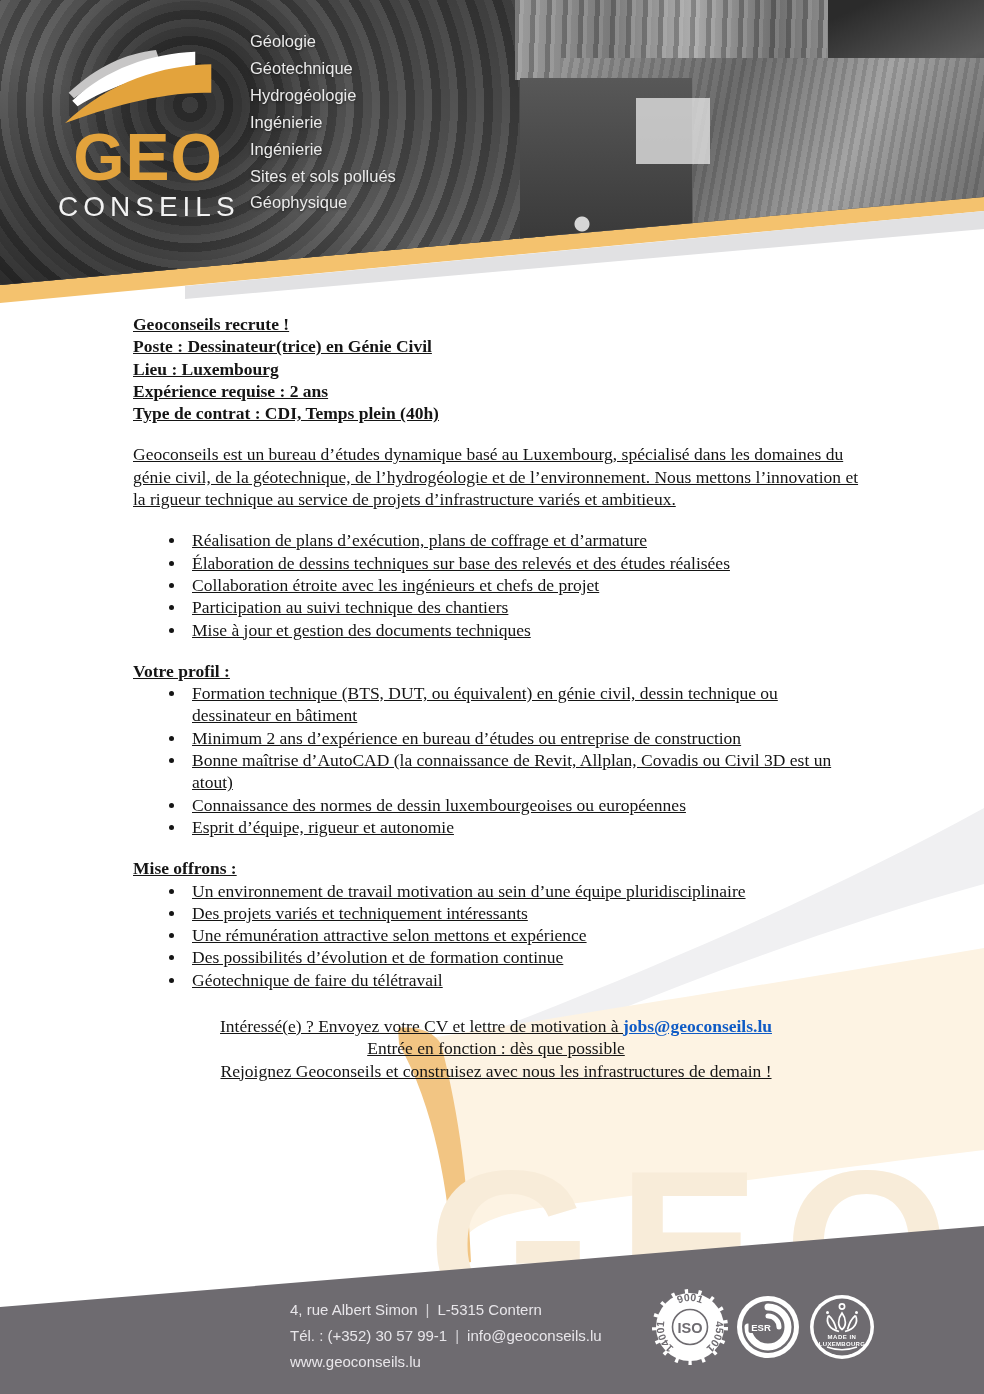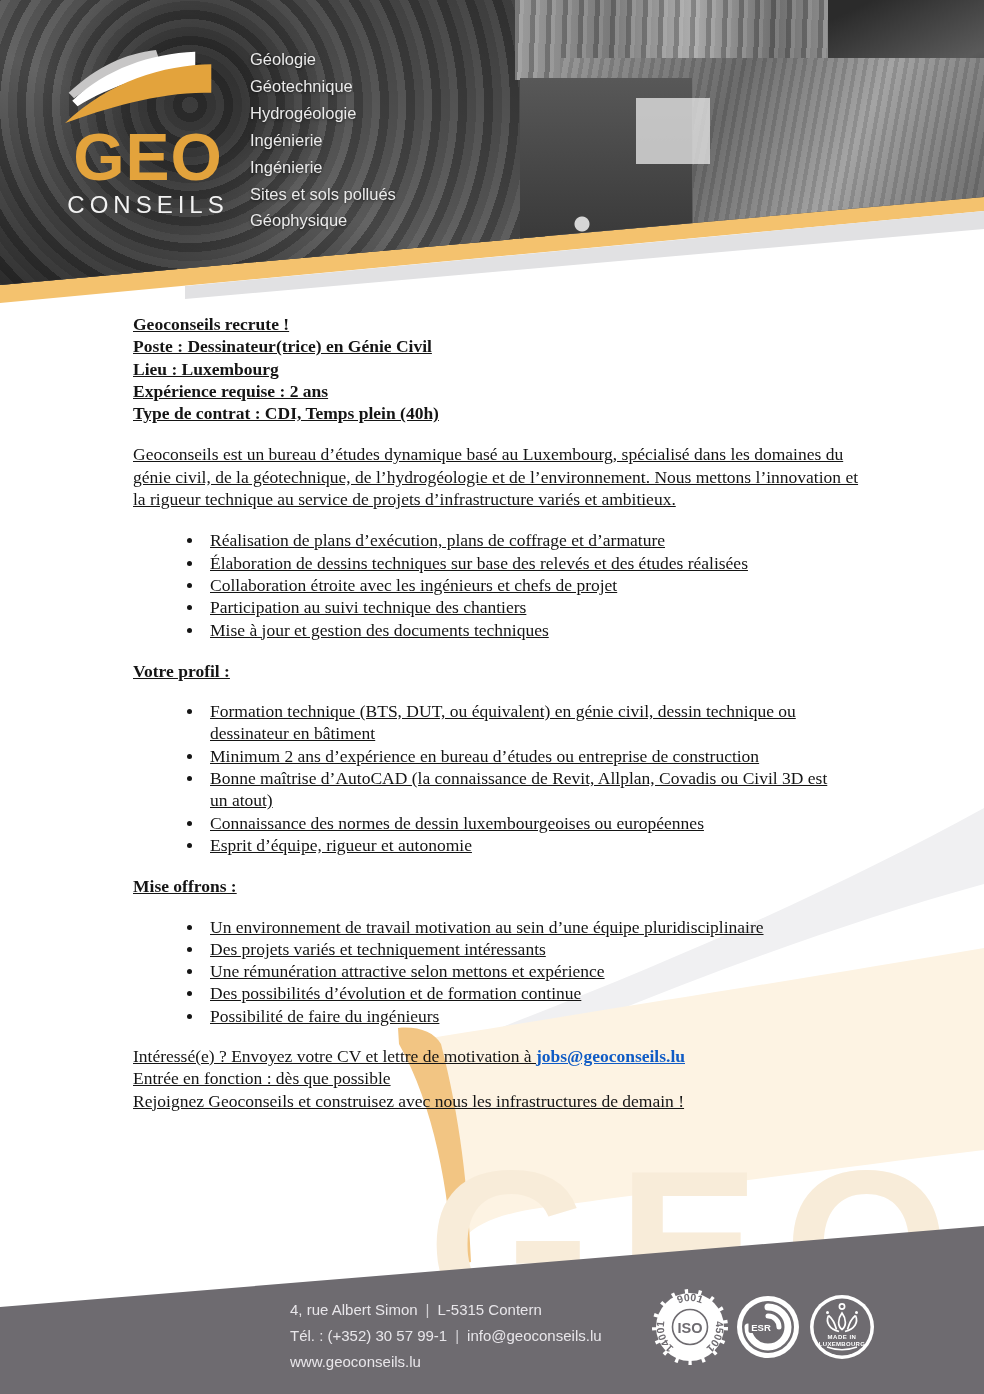--- a/index.html
+++ b/index.html
@@ -32,37 +32,37 @@
      background:
        radial-gradient(circle at 62px 146px,#d6d6d6 0 7px,rgba(0,0,0,0) 8px),
        linear-gradient(180deg,#585858,#3c3c3c 65%,#2d2d2d);
      border-right:1px solid rgba(255,255,255,.15);}
   .ph-lightrect{left:636px;top:98px;width:74px;height:66px;background:rgba(228,228,228,.78);}
   
   .logo{position:absolute;left:58px;top:42px;width:180px;text-align:center;z-index:3;}
   .logo svg{display:block;margin:0 auto;}
   .geo{font-family:"Liberation Sans",sans-serif;font-weight:800;font-size:66px;line-height:.95;
        color:#e3a33c;letter-spacing:1px;margin-top:2px;}
-  .conseils{font-family:"Liberation Sans",sans-serif;font-weight:400;font-size:24px;line-height:1.1;
+  .conseils{font-family:"Liberation Sans",sans-serif;font-weight:400;font-size:28px;line-height:1.1;
        color:#f2f2f2;letter-spacing:5px;margin-top:3px;white-space:nowrap;}
   
-  .services{position:absolute;left:250px;top:46px;z-index:3;font-family:"Liberation Sans",sans-serif;
+  .services{position:absolute;left:250px;top:28px;z-index:3;font-family:"Liberation Sans",sans-serif;
        font-size:16.5px;line-height:26.9px;color:#eaeaea;text-shadow:0 1px 3px rgba(0,0,0,.55);}
   
   .main{position:absolute;left:133px;top:313px;width:726px;z-index:3;
         font-size:17.5px;line-height:22.3px;color:#151515;text-decoration:underline;}
   .intro div{font-weight:bold;}
   .section{margin-top:19px;}
   .h{font-weight:bold;margin:0;font-size:17.5px;}
   .main p{margin:0;}
-  .main ul{list-style:none;margin:18px;padding:0;}
+  .main ul{list-style:none;margin:0;padding:0;}
   .main li{position:relative;padding-left:59px;}
   .main li::before{content:"";position:absolute;left:36px;top:9px;width:5px;height:5px;
         border-radius:50%;background:#151515;}
-  .closing{margin-top:17px;}
+  .closing{margin-top:24px;text-align:center;}
   .email-link{color:#0f5bc5;font-weight:bold;text-decoration:underline;cursor:pointer;}
   
   .footer-text{position:absolute;left:290px;top:1297px;width:400px;z-index:4;text-align:left;
         font-family:"Liberation Sans",sans-serif;font-size:15px;line-height:25.8px;color:#e8e6ea;}
   .sep{display:inline-block;margin:0 8px;opacity:.8;font-weight:300;}
   .badges{position:absolute;left:651px;top:1288px;z-index:4;display:flex;align-items:center;gap:6px;}
 </style>
 </head>
 <body>
 
@@ -148,21 +148,21 @@
       </ul>
     </div>
 
     <div class="section">
       <p class="h">Mise offrons :</p>
       <ul>
         <li><span>Un environnement de travail motivation au sein d’une équipe pluridisciplinaire</span></li>
         <li><span>Des projets variés et techniquement intéressants</span></li>
         <li><span>Une rémunération attractive selon mettons et expérience</span></li>
         <li><span>Des possibilités d’évolution et de formation continue</span></li>
-        <li><span>Possibilité de faire du ingénieurs</span></li>
+        <li><span>Géotechnique de faire du télétravail</span></li>
       </ul>
     </div>
 
     <div class="closing">
       <p><span>Intéressé(e) ? Envoyez votre CV et lettre de motivation à </span><a class="email-link" href="#">jobs@geoconseils.lu</a></p>
       <p>Entrée en fonction : dès que possible</p>
       <p>Rejoignez Geoconseils et construisez avec nous les infrastructures de demain !</p>
     </div>
   </div>
 

